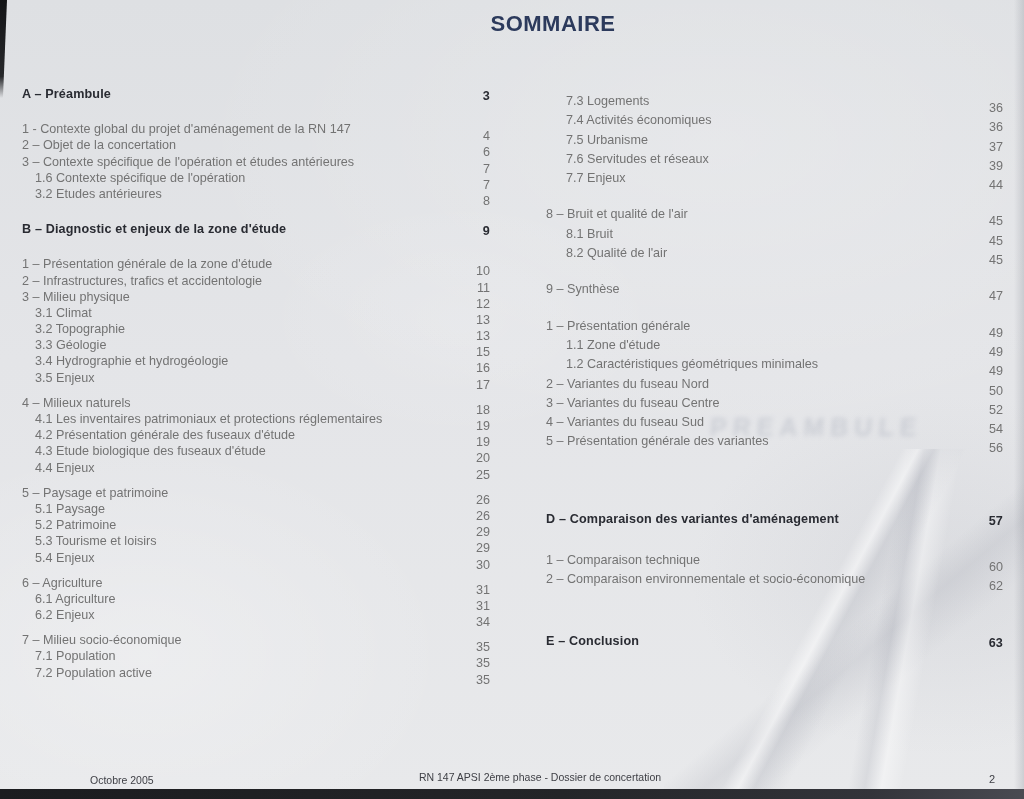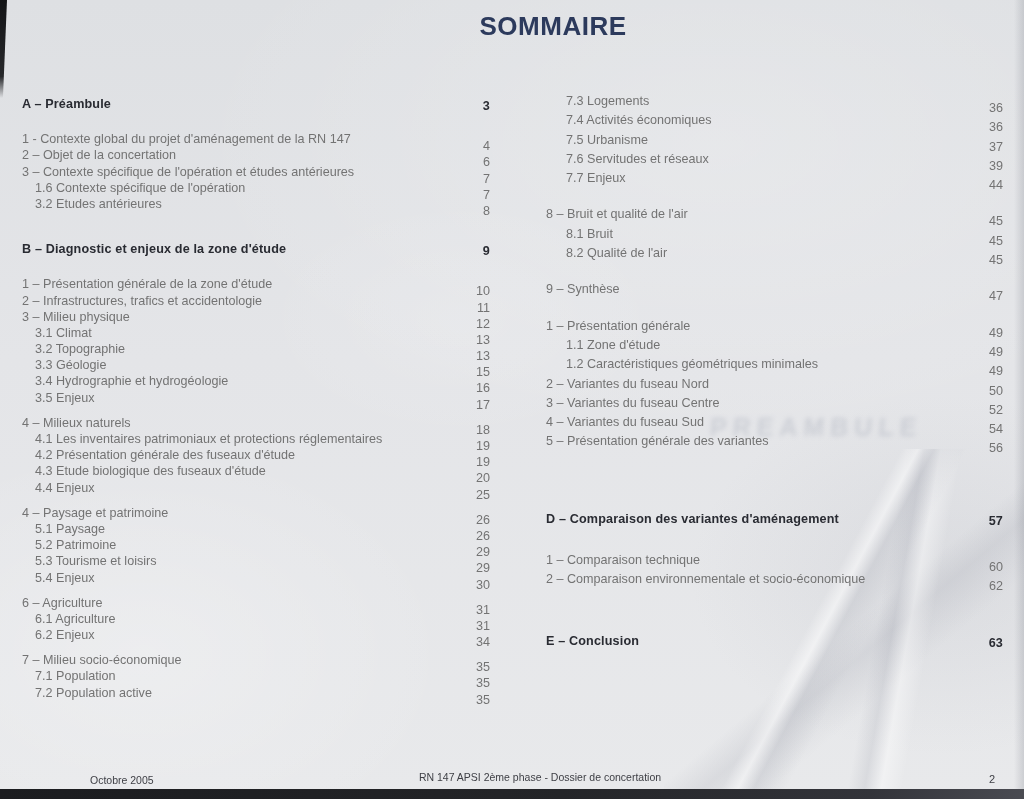--- a/index.html
+++ b/index.html
@@ -42,21 +42,21 @@
     position: absolute; left: 710px; top: 413px; width: 240px;
     font-size: 25px; font-weight: 700; letter-spacing: 6px;
     color: #8e95a6; opacity: 0.28; filter: blur(2.5px);
     transform: skewX(-4deg);
     pointer-events: none;
   }
 
   .page-title {
     position: absolute; top: 11px; left: 553px; transform: translateX(-50%);
     margin: 0;
-    font-size: 26px; font-weight: 700; letter-spacing: 0.5px;
+    font-size: 22px; font-weight: 700; letter-spacing: 0.5px;
     color: #2c3a5c;
     white-space: nowrap;
   }
 
   .col { position: absolute; }
   .col-left  { left: 22px;  top: 68px; width: 468px; }
   .col-right { left: 546px; top: 77px; width: 457px; }
 
   .row {
     display: flex; justify-content: space-between; align-items: flex-start;
@@ -71,21 +71,21 @@
 
   .row .pg {
     min-width: 26px; text-align: right;
     transform: translateY(7px);
   }
   .row.bold { font-weight: 700; color: #292b32; letter-spacing: 0.15px; }
   .row.bold .pg { transform: translateY(2px); }
 
   .group { margin-top: 9px; }
   .group:first-child { margin-top: 0; }
-  .col-left  .group.g-header { margin-top: 29px; }
+  .col-left  .group.g-header { margin-top: 19px; }
   .col-left  .g-header + .group { margin-top: 19px; }
   .col-right .group { margin-top: 17px; }
   .col-right .group.g-header { margin-top: 42px; }
   .col-right .g-header + .group { margin-top: 22px; }
   .col-right .group.g-sp-lg { margin-top: 58px; }
 
   .f-left, .f-center, .f-right {
     position: absolute;
     font-size: 10.5px; color: #3f4046;
     white-space: nowrap;
@@ -191,21 +191,21 @@
           <span class="lab">4.3 Etude biologique des fuseaux d'étude</span>
           <span class="pg">20</span>
         </div>
         <div class="row sub">
           <span class="lab">4.4 Enjeux</span>
           <span class="pg">25</span>
         </div>
       </div>
       <div class="group">
         <div class="row">
-          <span class="lab">4 – Paysage et patrimoine</span>
+          <span class="lab">5 – Paysage et patrimoine</span>
           <span class="pg">26</span>
         </div>
         <div class="row sub">
           <span class="lab">5.1 Paysage</span>
           <span class="pg">26</span>
         </div>
         <div class="row sub">
           <span class="lab">5.2 Patrimoine</span>
           <span class="pg">29</span>
         </div>

